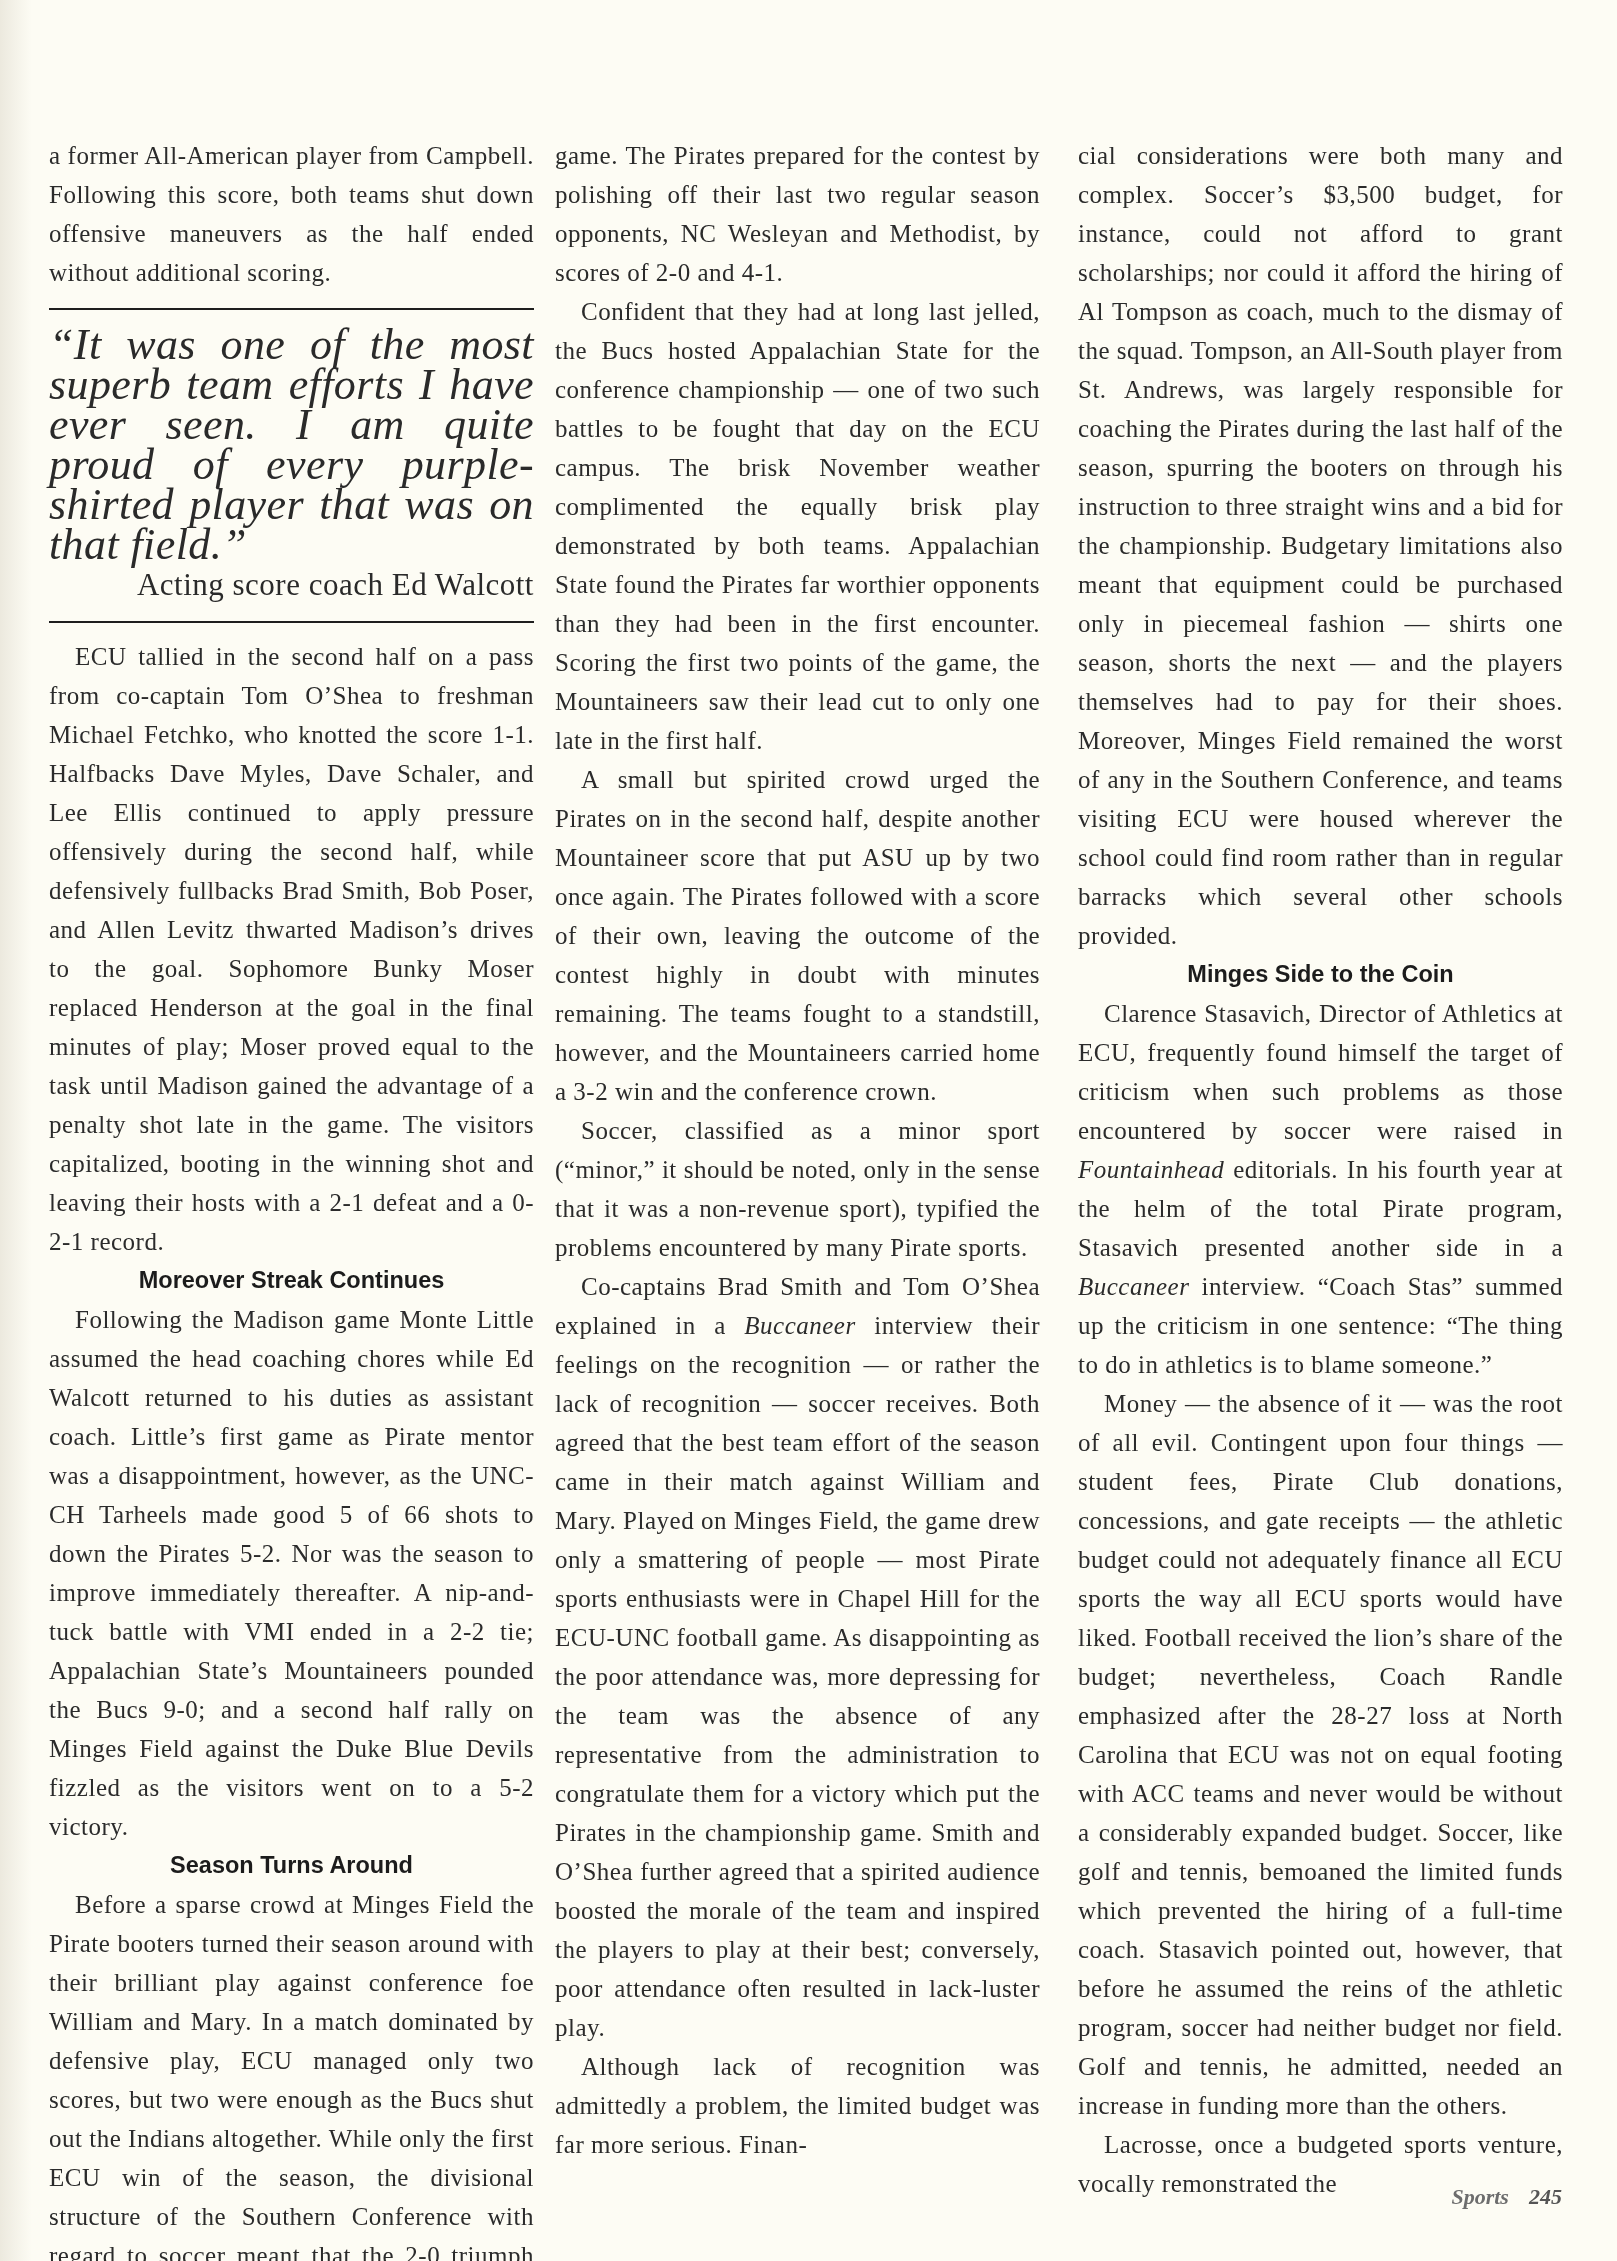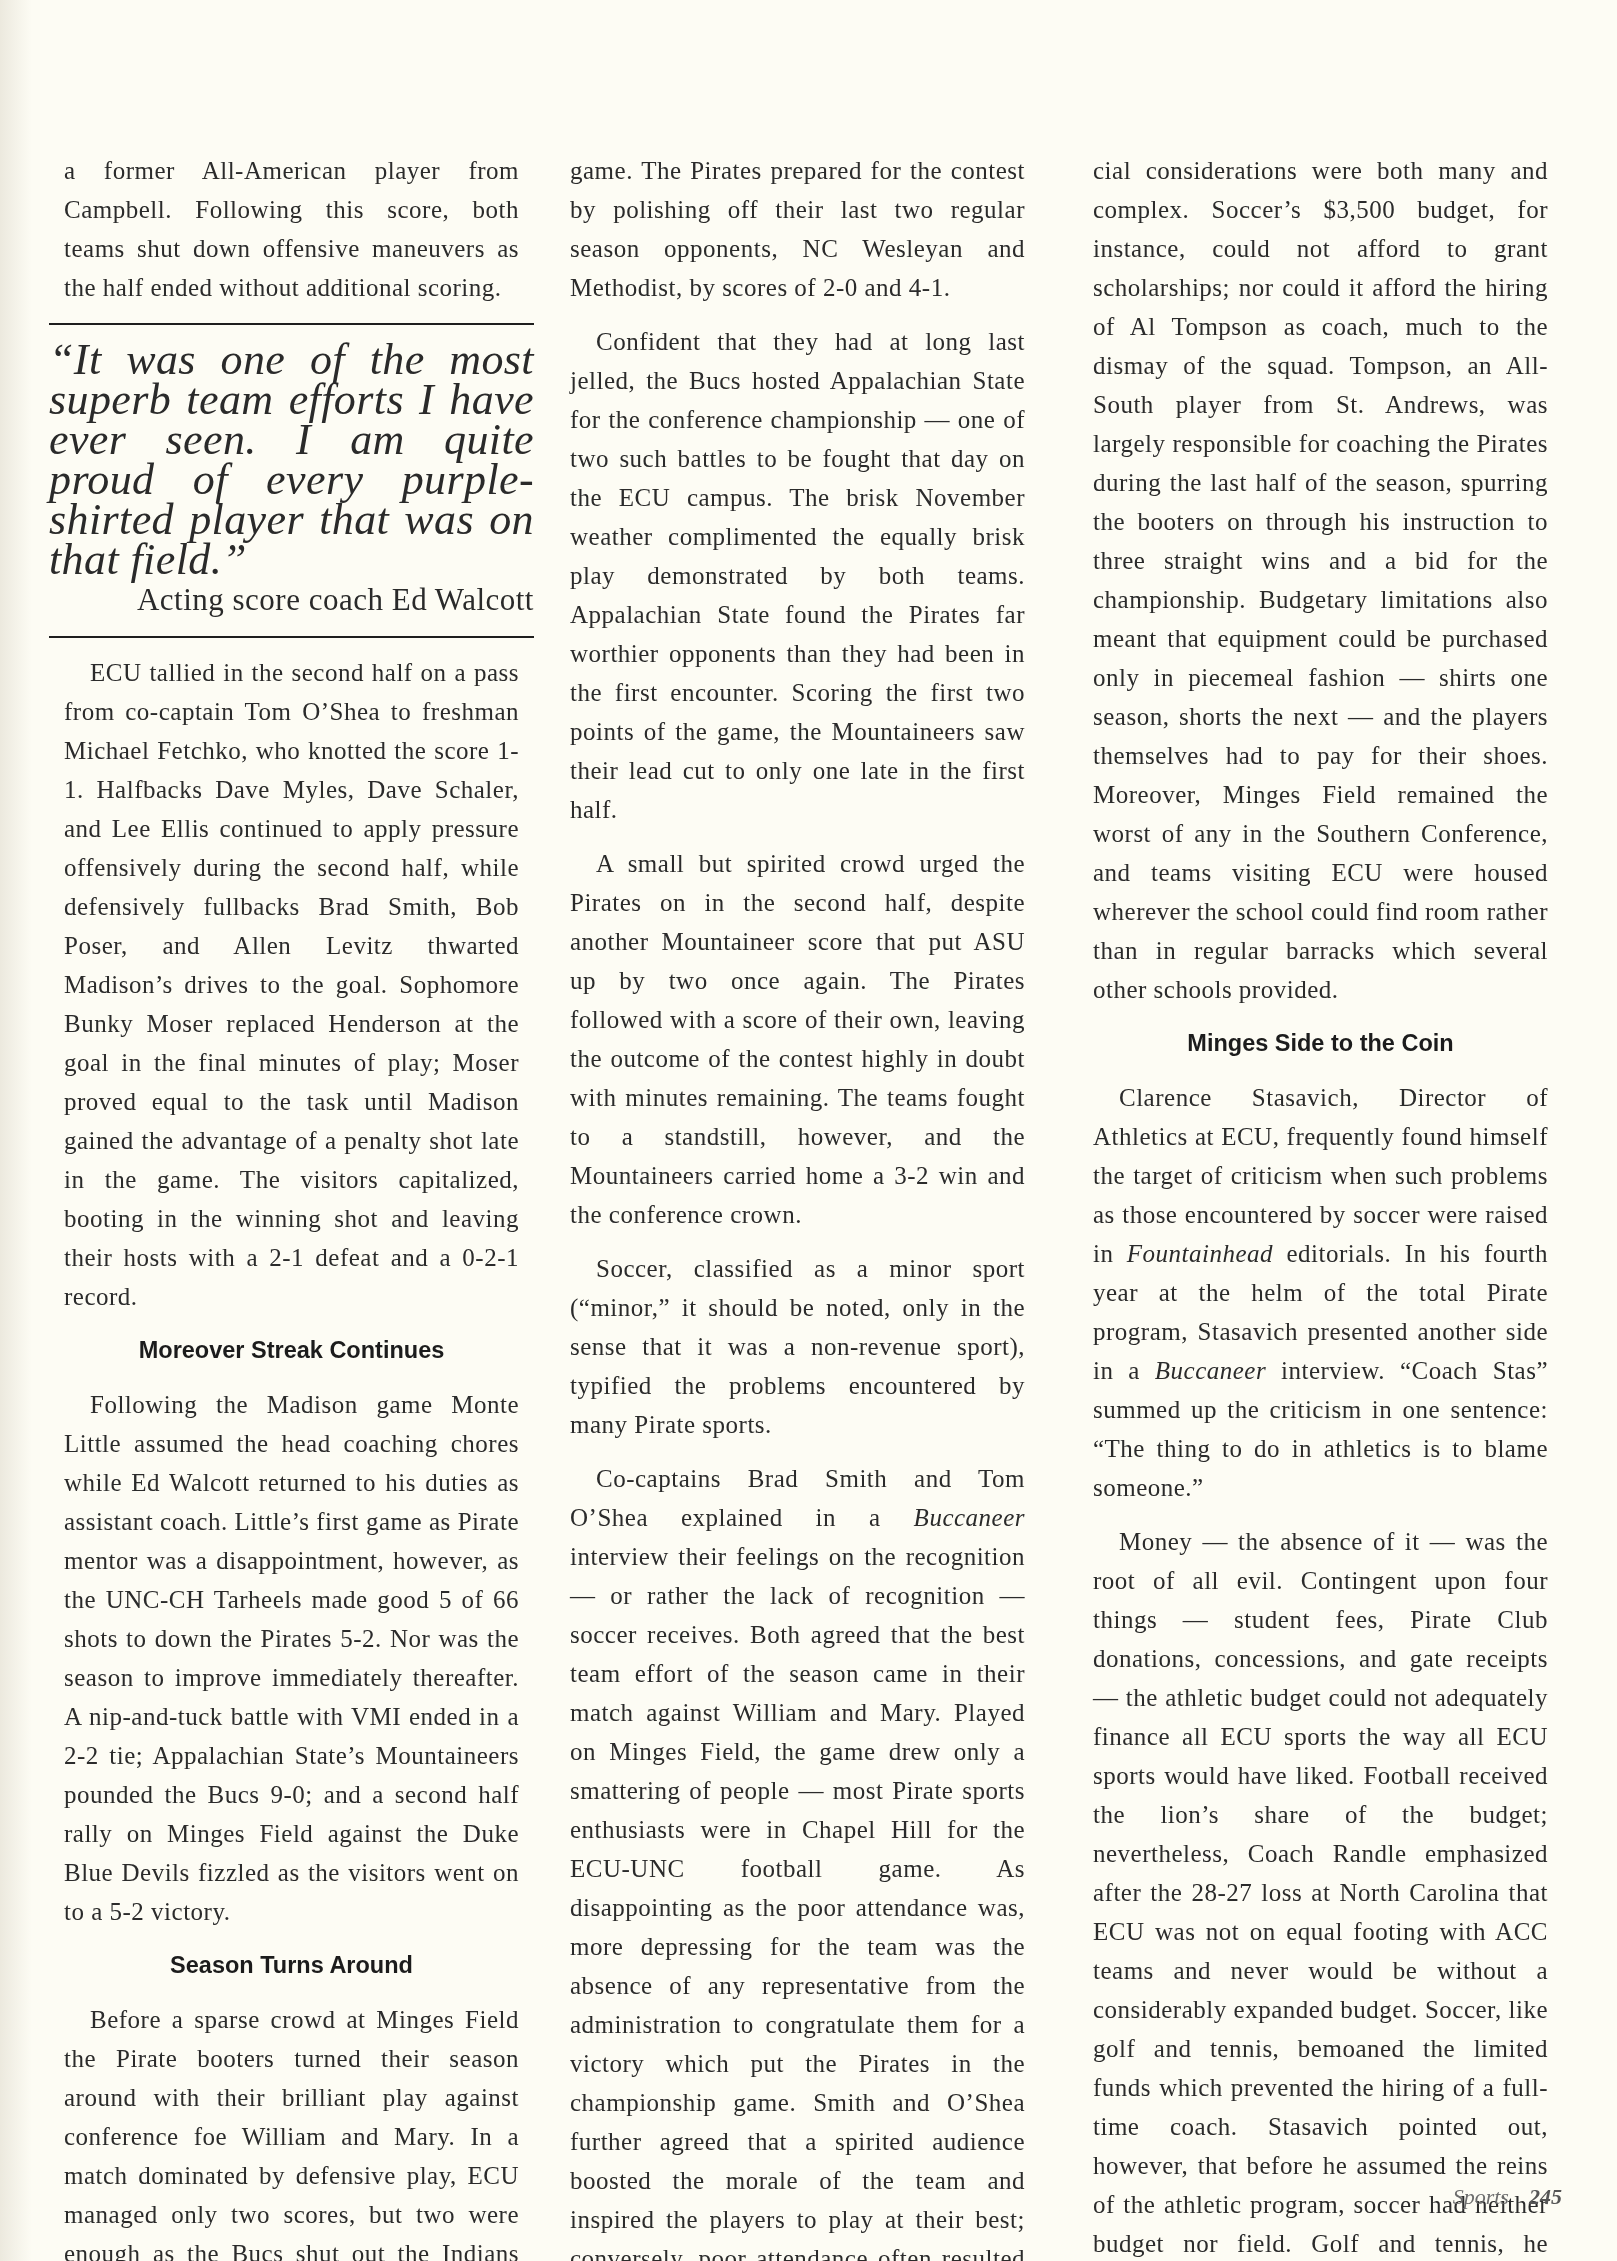--- a/index.html
+++ b/index.html
@@ -20,21 +20,21 @@
     top: 136px;
     width: 485px;
     font-size: 25px;
     line-height: 39px;
     text-align: justify;
     letter-spacing: 0.5px;
   }
   #col-1 { left: 49px; }
   #col-2 { left: 555px; }
   #col-3 { left: 1078px; }
-  .col p { margin: 15px; text-indent: 0; }
+  .col p { margin: 0; text-indent: 0; }
   .col p.indent { text-indent: 26px; }
   .rule { height: 0; border-top: 2.4px solid #1e1e1e; margin: 16px 0 14.6px 0; }
   .quote {
     font-style: italic;
     font-size: 44px;
     line-height: 40px;
     letter-spacing: 0.4px;
     text-align: justify;
     color: #2a2a2a;
   }
@@ -53,21 +53,21 @@
     color: #1c1c1c;
     letter-spacing: 0;
   }
   em { font-style: italic; }
   .footer {
     position: absolute;
     right: 55px; top: 2184px;
     font-size: 22px;
     color: #6d6d6d;
   }
-  .footer .section { font-style: italic; margin-right: 14.6px; }
+  .footer .section { font-style: italic; margin-right: 14.6px; font-weight: bold; }
   .footer .pnum { font-weight: bold; color: #555; font-style: italic; }
 </style>
 </head>
 <body>
 
 <div class="page-shade"></div>
 
 <div class="col" id="col-1">
     <p>a former All-American player from Campbell. Following this score, both teams shut down offensive maneuvers as the half ended without additional scoring.</p>
     <div class="rule"></div>

